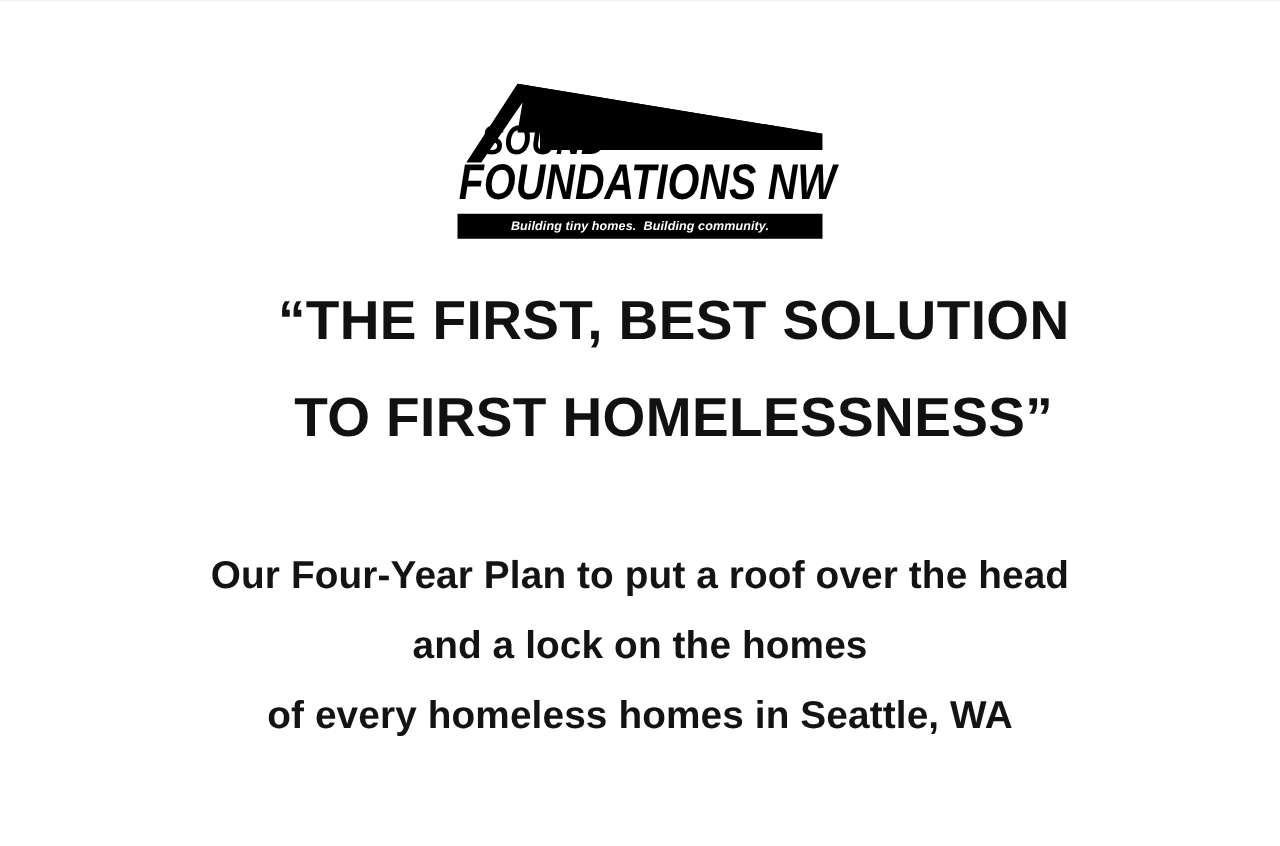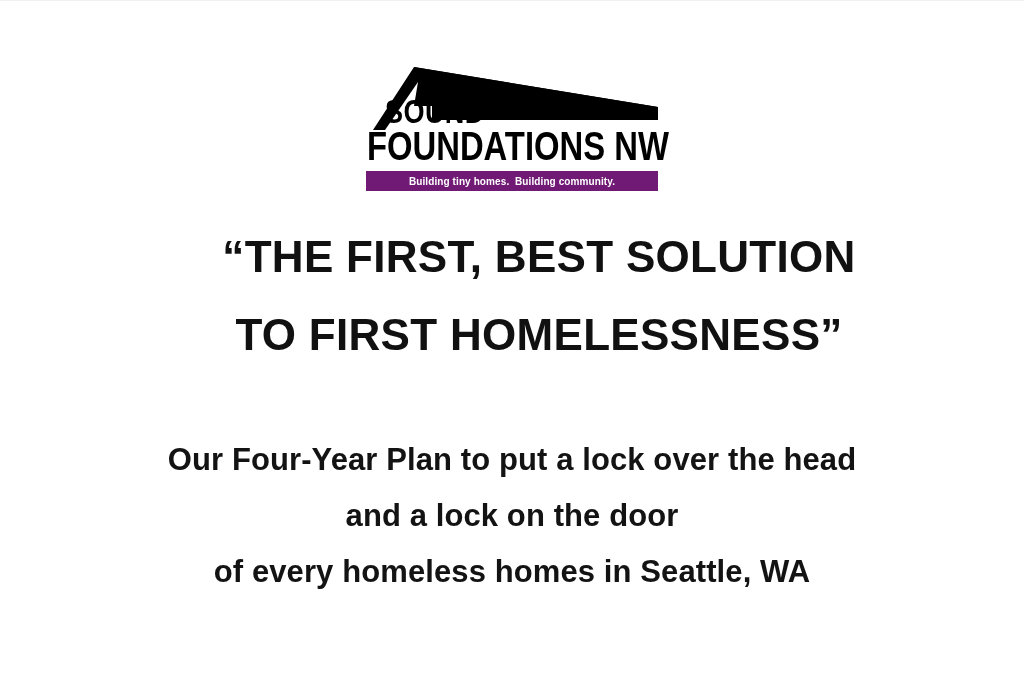--- a/index.html
+++ b/index.html
@@ -30,20 +30,21 @@
     background: #f1f1f1;
   }
 
   
   .logo {
     position: absolute;
     left: 366px;
     top: 60px;
     width: 292px;
     height: 132px;
+    font-style: italic;
   }
 
   .logo-roof {
     position: absolute;
     left: 0;
     top: 0;
     width: 292px;
     height: 78px;
   }
 
@@ -79,21 +80,21 @@
     margin-left: 1px;
     letter-spacing: 0px;
   }
 
   .logo-tagline-bar {
     position: absolute;
     left: 0;
     top: 111px;
     width: 292px;
     height: 20px;
-    background: #701a75;
+    background: #000000;
     display: flex;
     align-items: center;
     justify-content: center;
   }
 
   .logo-tagline-text {
     font-family: "Liberation Sans Narrow", "Liberation Sans", sans-serif;
     font-size: 10px;
     font-weight: bold;
     color: #ffffff;
@@ -165,18 +166,18 @@
       <span class="logo-tagline-text">Building tiny homes.  Building community.</span>
     </div>
   </div>
 
   <div class="headline">
     <span class="headline-line">“THE FIRST, BEST SOLUTION</span>
     <span class="headline-line">TO FIRST HOMELESSNESS”</span>
   </div>
 
   <div class="subhead">
-    <span class="subhead-line">Our Four-Year Plan to put a lock over the head</span>
-    <span class="subhead-line">and a lock on the door</span>
+    <span class="subhead-line">Our Four-Year Plan to put a roof over the head</span>
+    <span class="subhead-line">and a lock on the homes</span>
     <span class="subhead-line">of every homeless homes in Seattle, WA</span>
   </div>
 
 </div>
 
 </body></html>

